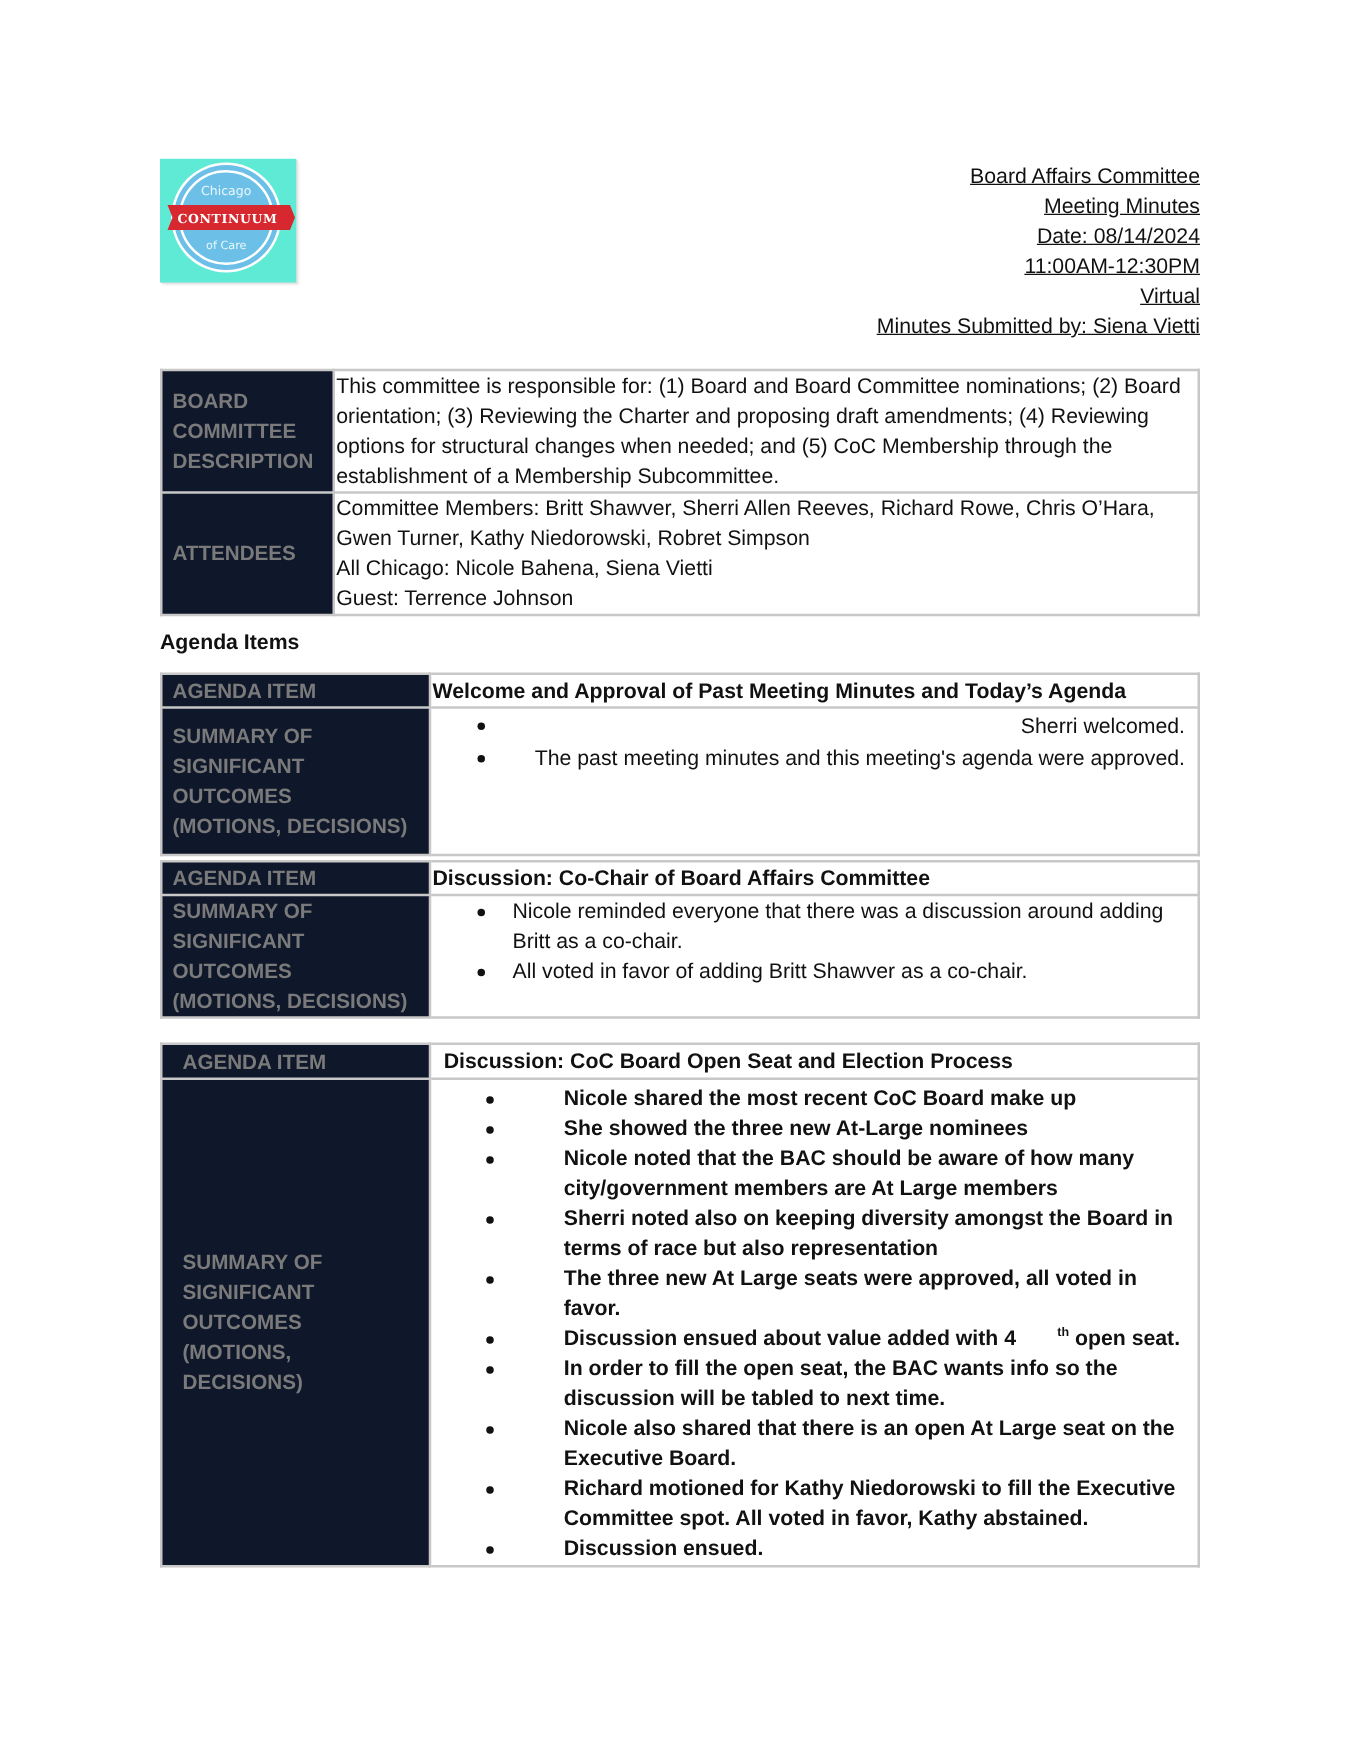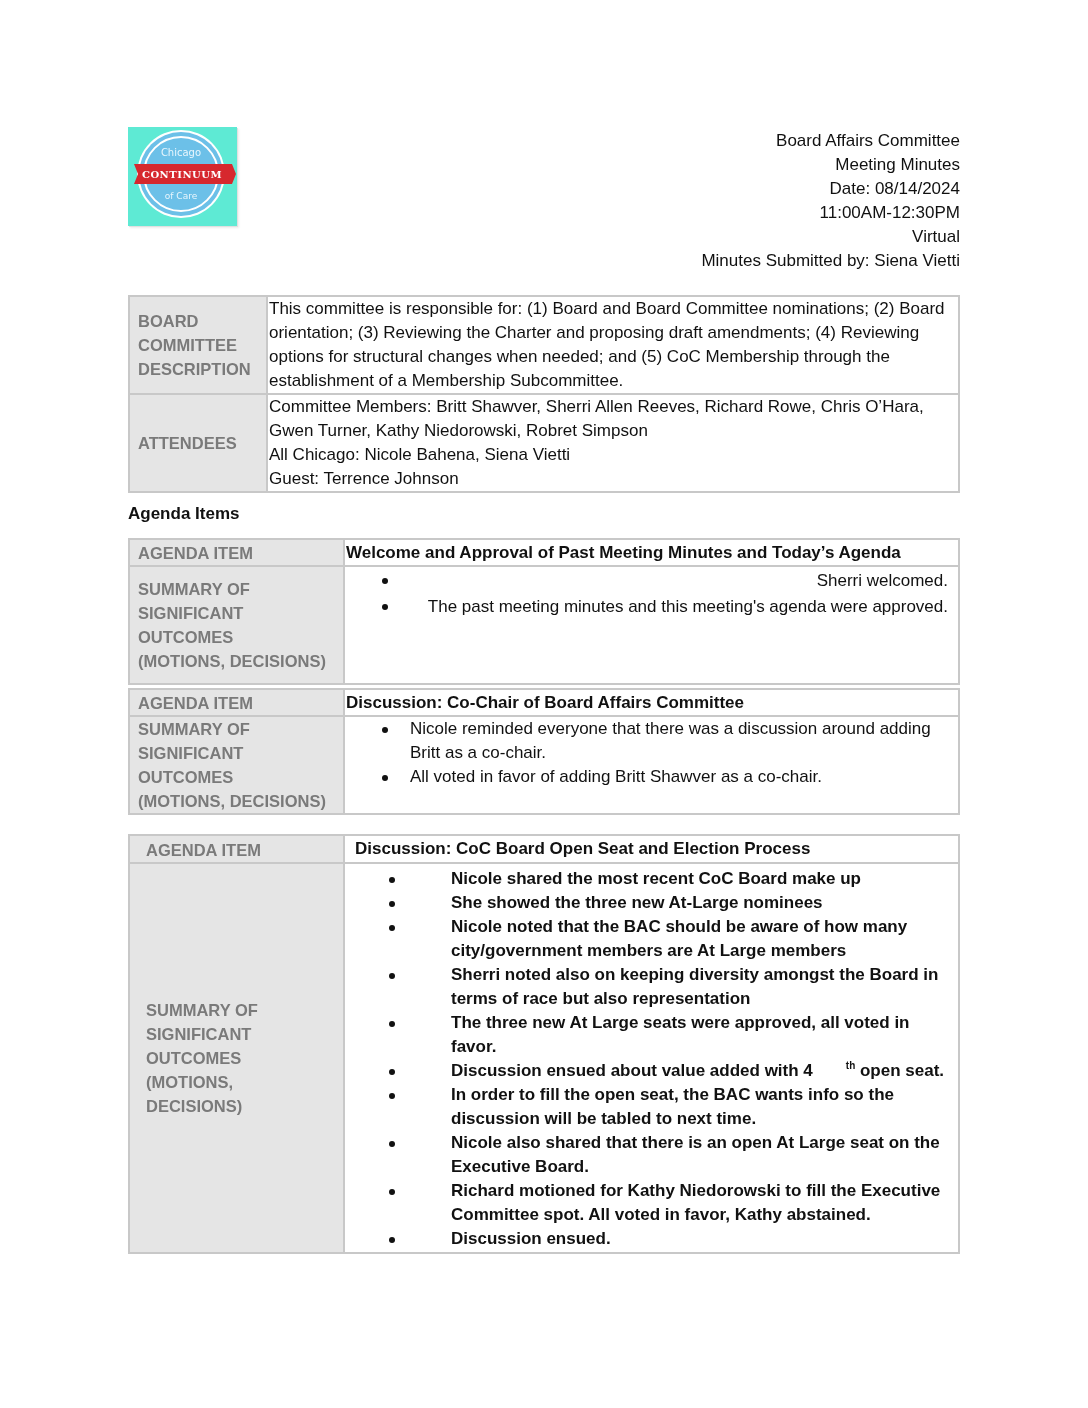--- a/index.html
+++ b/index.html
@@ -15,32 +15,32 @@
       position: absolute; left: 128px; top: 127px; width: 109px; height: 99px;
       background: #5eead4; box-shadow: 1px 1px 0 #e0e0e0, 2px 2px 2px #ececec;
     }
     .logo svg { display: block; }
 
     
     .header {
       position: absolute; right: 128px; top: 129px; text-align: right;
       font-size: 17px; line-height: 24px; color: #111;
     }
-    .header div { white-space: nowrap; }
+    .header div { white-space: nowrap; text-decoration: underline; }
 
     
     table.doc {
       position: absolute; left: 128px; width: 832px;
       border-collapse: collapse; table-layout: fixed;
     }
     table.doc td {
       border: 2px solid #c8c8c8; vertical-align: top; padding: 0;
     }
     td.label {
-      background: #e5e5e5; color: #7a7a7a; font-weight: bold;
+      background: #0f172a; color: #7a7a7a; font-weight: bold;
       font-size: 16.5px; line-height: 24px; padding-left: 8px !important;
     }
     td.content { font-size: 17px; line-height: 24px; color: #111; border-radius: 18px; }
 
     
     #tbl-desc { top: 295px; }
     #tbl-desc col.c1 { width: 138px; }
     #tbl-desc td.content { padding-left: 1px; }
     #tbl-desc td.label { vertical-align: middle; }
 

